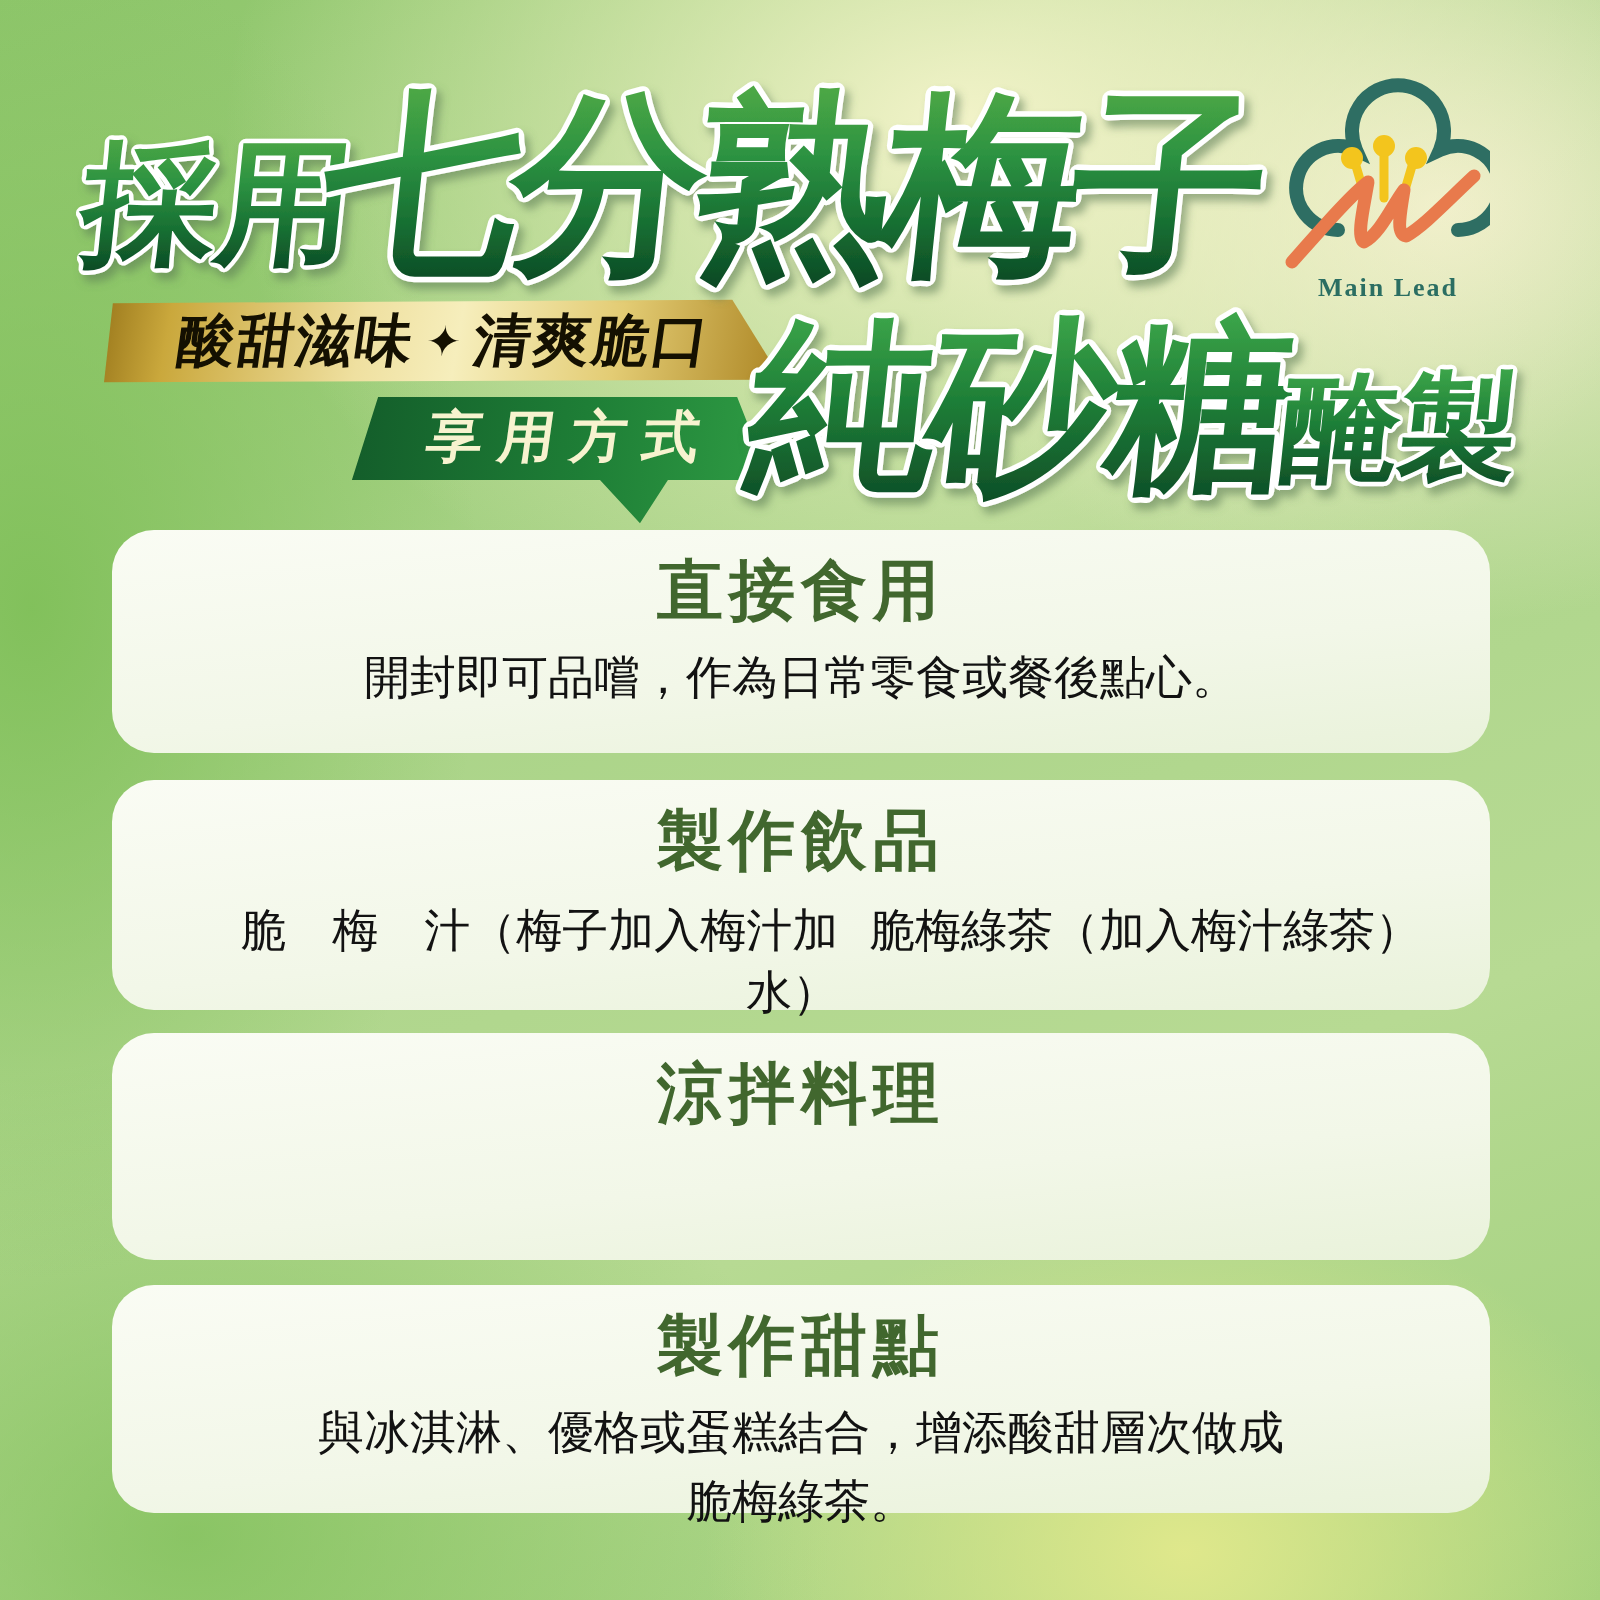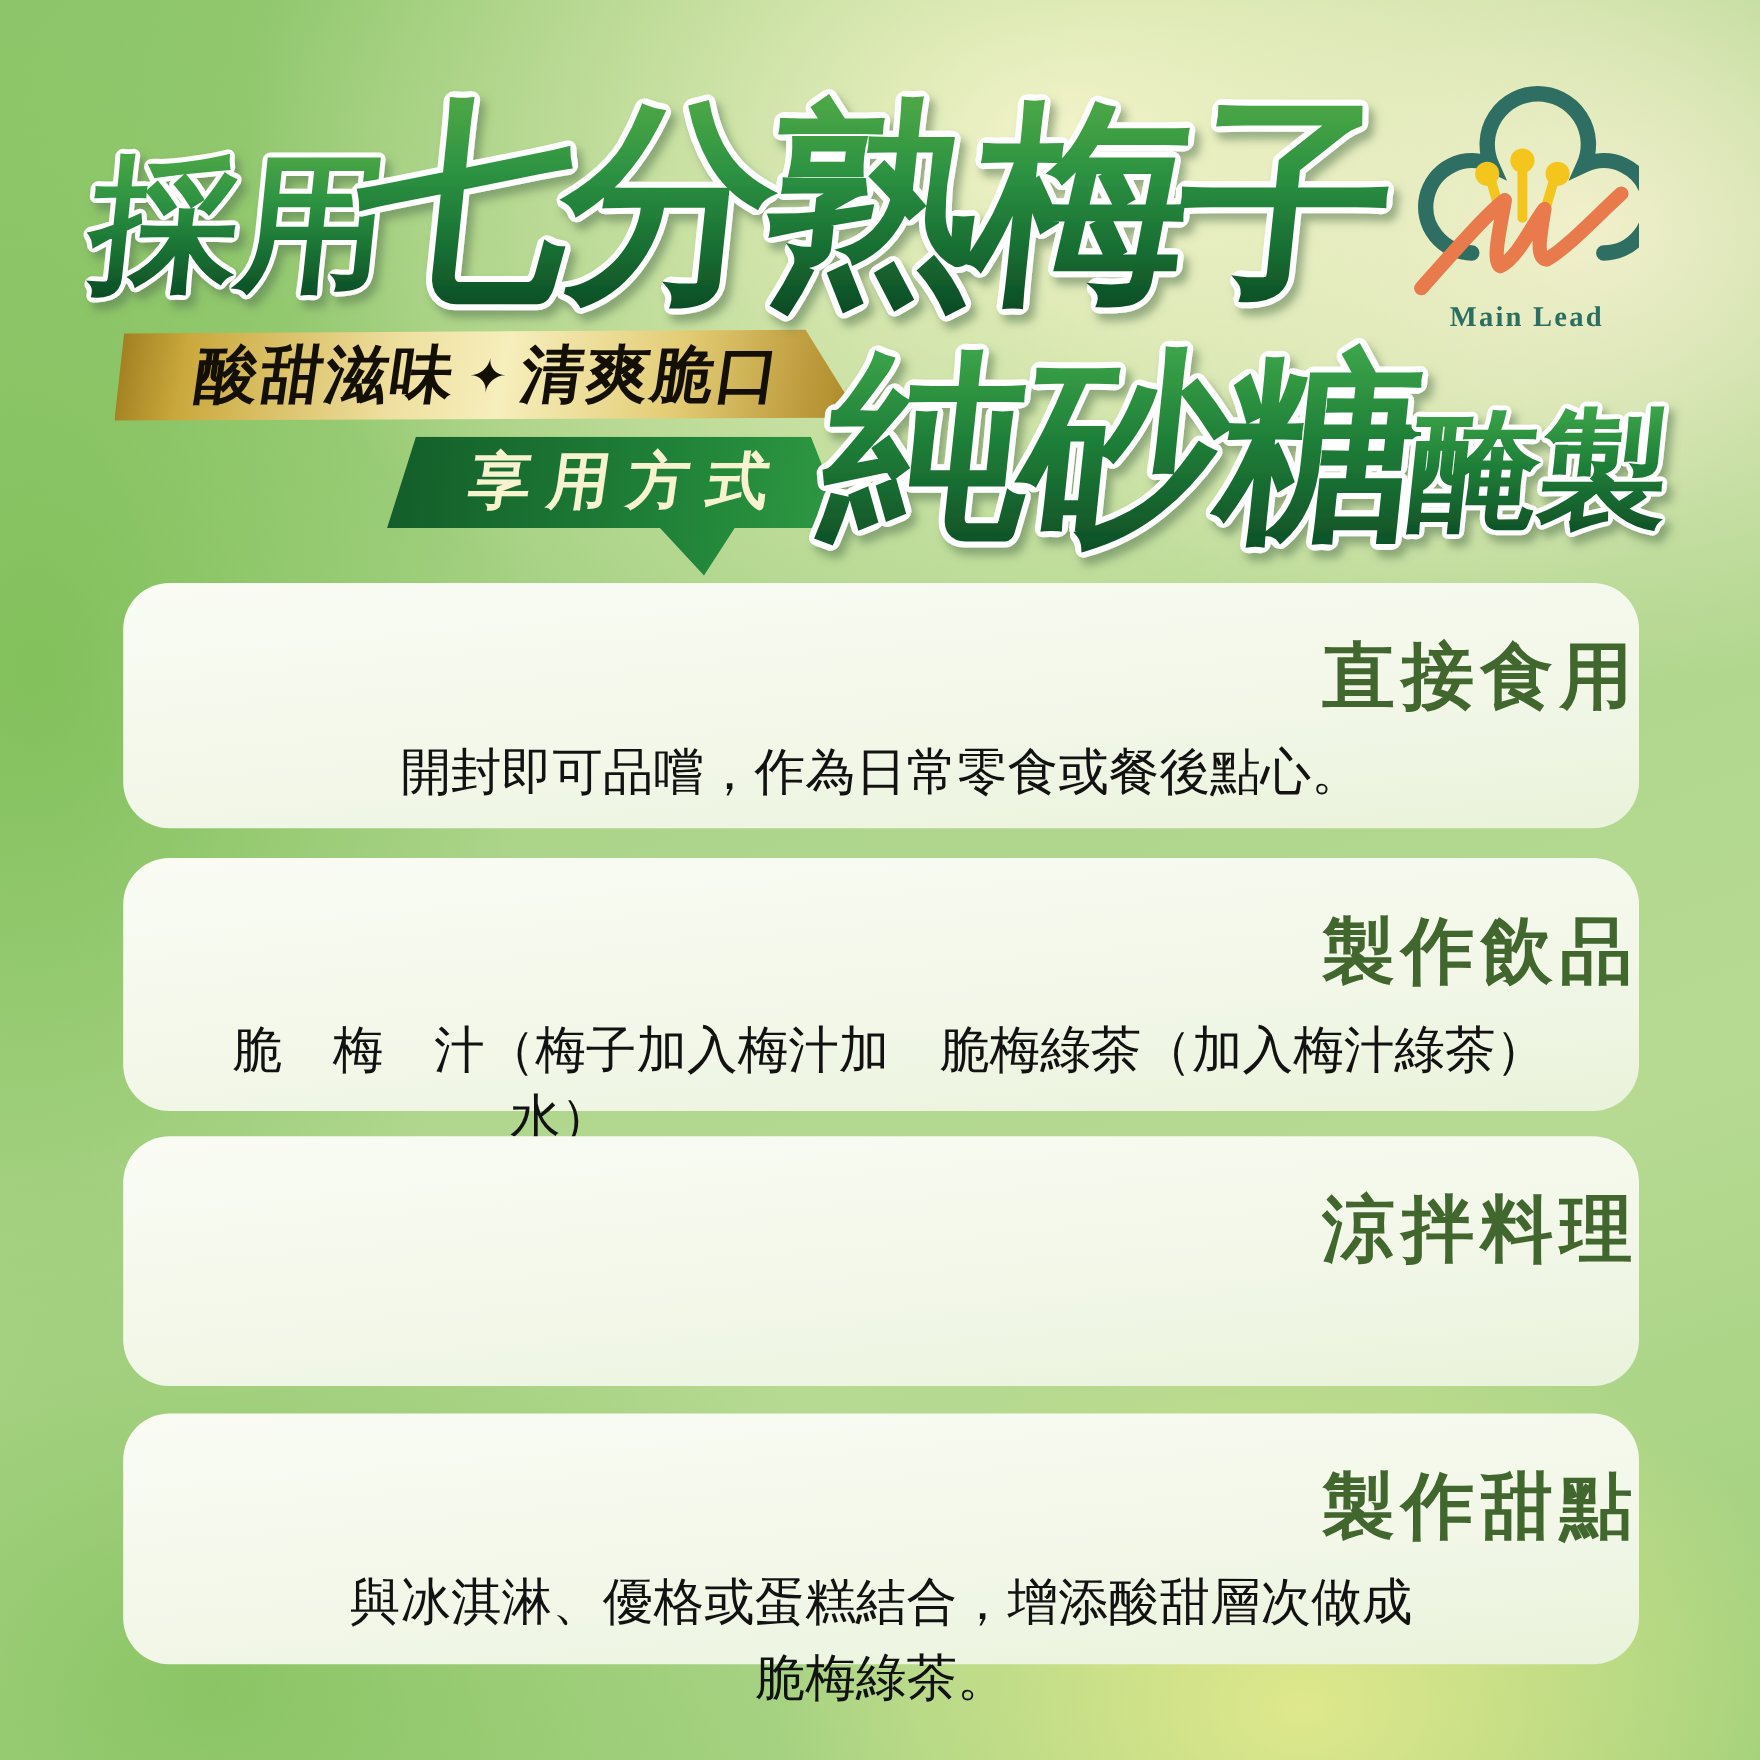--- a/index.html
+++ b/index.html
@@ -39,27 +39,27 @@
   .card{
     position:absolute;left:112px;width:1378px;border-radius:42px;
     background:linear-gradient(175deg,#fafcf4 0%,#f2f7e8 60%,#e9f2da 100%);
     text-align:center;z-index:1;
   }
   .card-eat{top:530px;height:223px;}
   .card-drinks{top:780px;height:230px;}
   .card-salad{top:1033px;height:227px;}
   .card-dessert{top:1285px;height:228px;}
   .card-title{
-    margin-top:40px;font-family:"Liberation Serif","DejaVu Serif",serif;
-    font-size:66px;font-weight:bold;color:#41672e;letter-spacing:6px;text-align:right;
+    margin-top:16px;font-family:"Liberation Serif","DejaVu Serif",serif;
+    font-size:66px;font-weight:bold;color:#41672e;letter-spacing:6px;
   }
   .card-body{margin-top:7px;font-size:46px;color:#121212;line-height:1.5;}
   .drink-grid{
     width:1240px;margin:14px auto 0;display:grid;grid-template-columns:53% 47%;
-    row-gap:12px;font-size:46px;color:#121212;text-align:center;
+    row-gap:12px;font-size:46px;color:#121212;text-align:right;
   }
 </style>
 </head>
 <body>
 
 <div class="canvas">
 
   <svg class="headline-svg" width="1600" height="530" viewBox="0 0 1600 530">
     <defs>
       <linearGradient id="g1" x1="0" y1="0" x2="0" y2="1">

